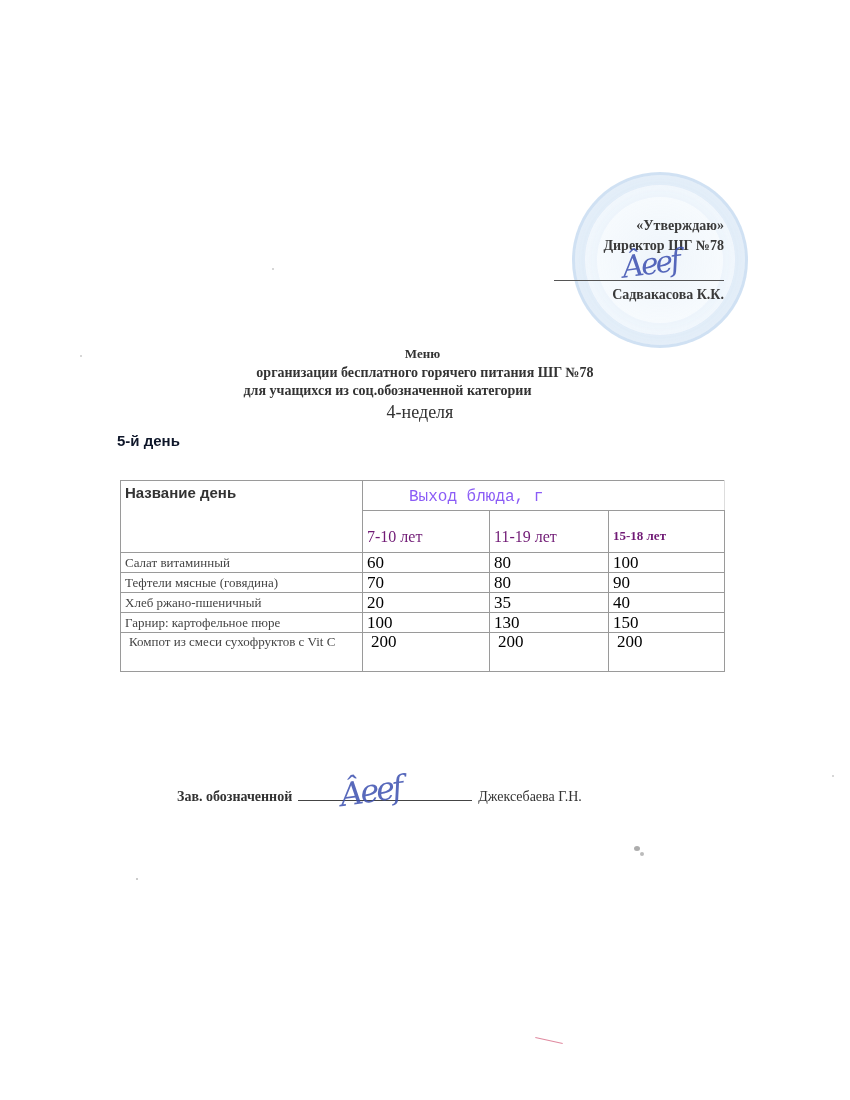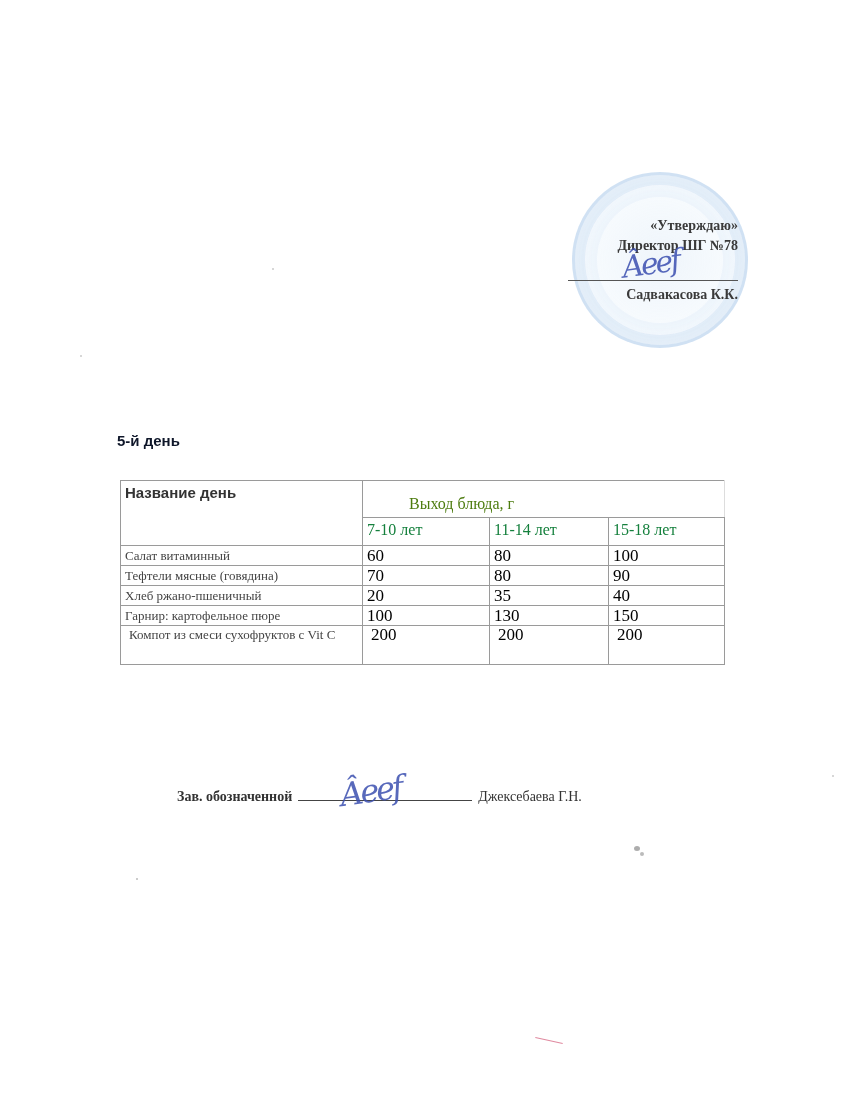--- a/index.html
+++ b/index.html
@@ -22,21 +22,21 @@
       position: absolute;
       left: 572px; top: 172px;
       width: 170px; height: 170px;
       border-radius: 50%;
       border: 3px solid rgba(120,170,220,0.35);
       box-shadow: inset 0 0 0 10px rgba(150,190,230,0.18), inset 0 0 0 22px rgba(170,205,235,0.12);
       background: radial-gradient(circle, rgba(190,215,240,0.25) 0%, rgba(200,225,245,0.15) 55%, rgba(255,255,255,0) 70%);
     }
     .approval {
       position: absolute;
-      left: 560px; top: 216px;
+      left: 546px; top: 216px;
       width: 178px;
       text-align: right;
       font-size: 14px;
       line-height: 20px;
       color: #3a3a3a;
       font-weight: bold;
     }
     .approval .line { display: block; white-space: nowrap; }
     .approval .sig-line {
       display: block;
@@ -99,36 +99,37 @@
       font-family: "Liberation Sans", "DejaVu Sans", sans-serif;
       font-weight: bold;
       font-size: 15px;
       color: #333;
       height: 50px;
       padding-top: 3px;
       width: 233px;
     }
     .menu-table .h-yield {
       font-size: 16px;
-      color: #4d7c0f;
+      color: #8b5cf6;
       padding-left: 46px;
-      padding-top: 14px;
+      padding-top: 7px;
       height: 22px;
       border-right-color: #ddd;
+      font-family: Liberation Mono, monospace;
     }
     .menu-table .h-age {
       font-size: 16px;
-      color: #15803d;
+      color: #701a75;
       height: 24px;
-      padding-top: 3px;
+      padding-top: 17px;
     }
     .menu-table .c1 { width: 118px; }
     .menu-table .c2 { width: 110px; }
     .menu-table .c3 { width: 107px; }
-    .menu-table .h-age.c3 { font-size: 16px; }
+    .menu-table .h-age.c3 { font-size: 13px; font-weight: bold; }
     .menu-table .row td { height: 19px; line-height: 19px; }
     .menu-table .row-tall td { height: 38px; line-height: 18px; padding-left: 8px; }
     .menu-table .val { color: #000000; font-size: 17px; }
 
     
     .footer-sign {
       position: absolute;
       left: 177px; top: 786px;
       font-size: 14px;
       color: #333;
@@ -155,32 +156,38 @@
 
   <div class="stamp"></div>
   <div class="approval">
     <span class="line">«Утверждаю»</span>
     <span class="line">Директор  ШГ №78</span>
     <span class="sig-line"></span>
     <span class="line name">Садвакасова К.К.</span>
   </div>
   <div class="signature sig-director">Âeef</div>
 
+  <div class="title-block">
+    <div class="title-menu">Меню</div>
+    <div class="title-org">организации бесплатного горячего питания ШГ №78</div>
+    <div class="title-for">для учащихся из соц.обозначенной категории</div>
+    <div class="title-week">4-неделя</div>
+  </div>
 
   <div class="day">5-й день</div>
 
   <table class="menu-table">
     <tbody>
         <tr>
       <th class="h-name" rowspan="2">Название день</th>
       <th class="h-yield" colspan="3">Выход блюда, г</th>
     </tr>
     <tr>
       <th class="h-age c1">7-10 лет</th>
-      <th class="h-age c2">11-14 лет</th>
+      <th class="h-age c2">11-19 лет</th>
       <th class="h-age c3">15-18 лет</th>
     </tr>
     <tr class="row">
       <td>Салат витаминный</td>
       <td class="val">60</td>
       <td class="val">80</td>
       <td class="val">100</td>
     </tr>
     <tr class="row">
       <td>Тефтели мясные (говядина)</td>

